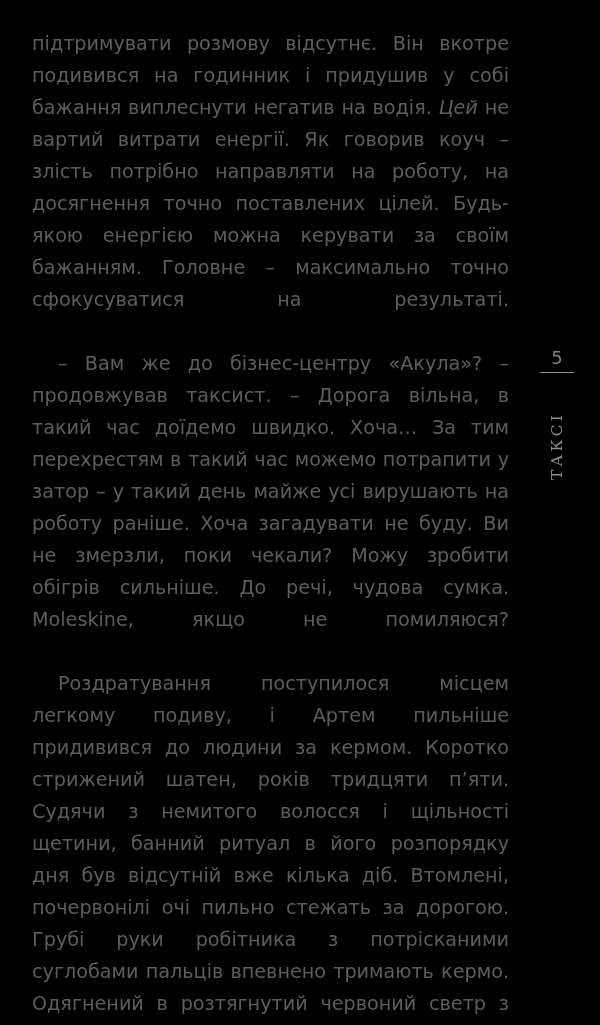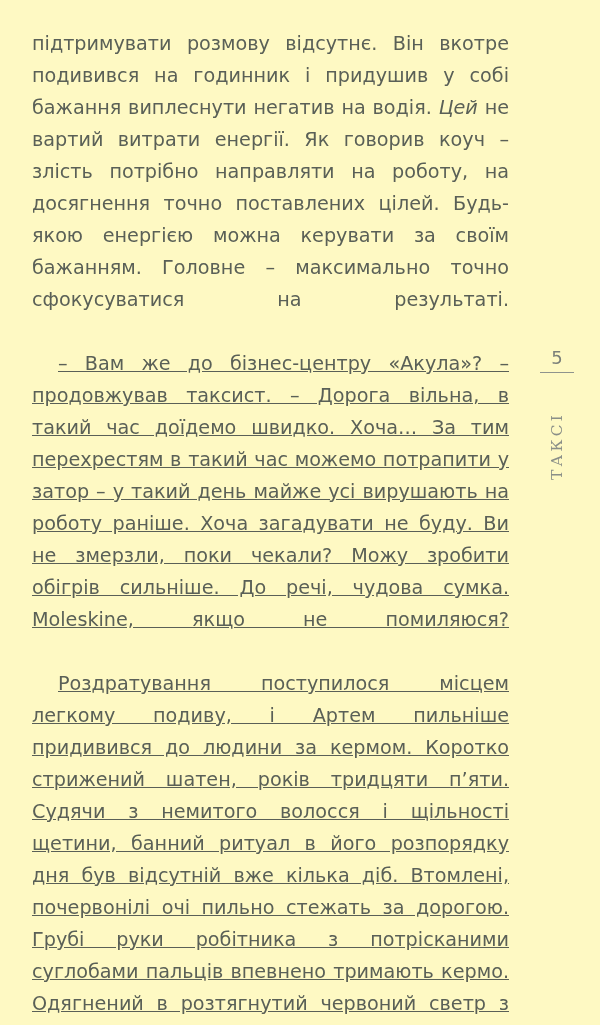--- a/index.html
+++ b/index.html
@@ -13,21 +13,21 @@
     background: #fbfbf8;
     font-family: "DejaVu Sans", "Liberation Sans", sans-serif;
     overflow: hidden;
     position: relative;
   }
 
   .page {
     position: relative;
     width: 600px;
     height: 1025px;
-    background: #fef9c3;
+    background: #000000;
   }
 
   
   .text-column {
     position: absolute;
     left: 32px;
     top: 28px;
     width: 477px;
     color: #5a6057;
     font-size: 19.2px;
@@ -38,21 +38,20 @@
     hyphens: none;
     word-spacing: 0.1px;
   }
 
   .para {
     margin: 0;
     text-align: justify;
   }
   .para.indent {
     text-indent: 26px;
-    text-decoration: underline;
   }
   
   .para:after {
     content: "";
     display: inline-block;
     width: 100%;
   }
   .para.no-stretch:after { content: none; display: none; }
 
   em.italic-word {

